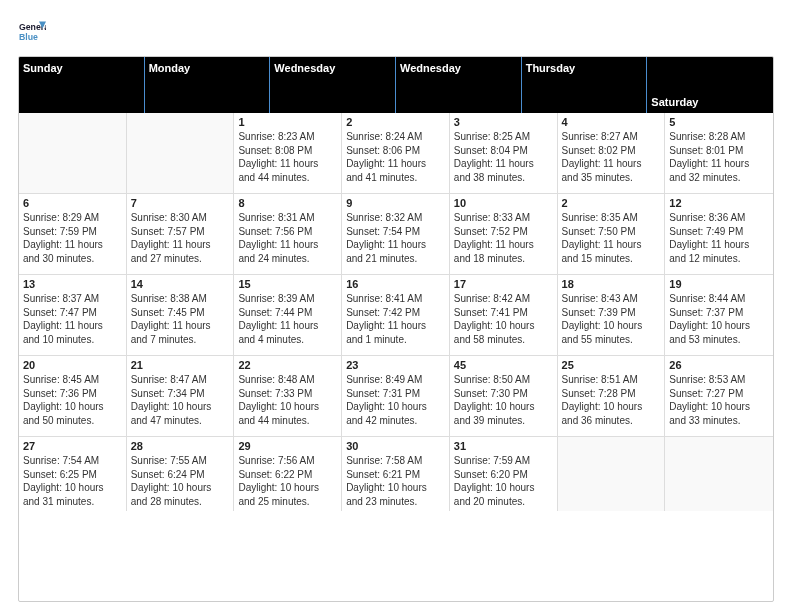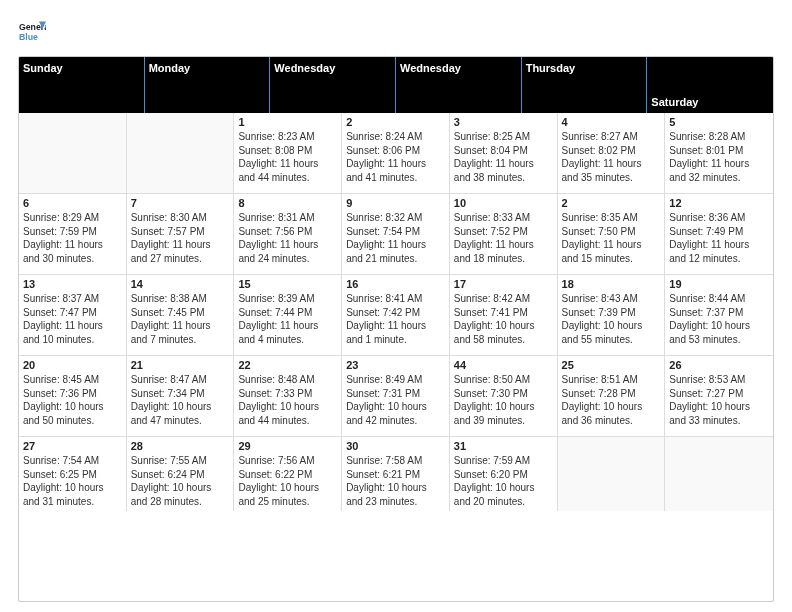--- a/index.html
+++ b/index.html
@@ -235,21 +235,21 @@
           </div>
           <div class="cal-cell">
             <span class="day-num">22</span>
             <div class="cell-text">Sunrise: 8:48 AM<br>Sunset: 7:33 PM<br>Daylight: 10 hours<br>and 44 minutes.</div>
           </div>
           <div class="cal-cell">
             <span class="day-num">23</span>
             <div class="cell-text">Sunrise: 8:49 AM<br>Sunset: 7:31 PM<br>Daylight: 10 hours<br>and 42 minutes.</div>
           </div>
           <div class="cal-cell">
-            <span class="day-num">44</span>
+            <span class="day-num">45</span>
             <div class="cell-text">Sunrise: 8:50 AM<br>Sunset: 7:30 PM<br>Daylight: 10 hours<br>and 39 minutes.</div>
           </div>
           <div class="cal-cell">
             <span class="day-num">25</span>
             <div class="cell-text">Sunrise: 8:51 AM<br>Sunset: 7:28 PM<br>Daylight: 10 hours<br>and 36 minutes.</div>
           </div>
           <div class="cal-cell">
             <span class="day-num">26</span>
             <div class="cell-text">Sunrise: 8:53 AM<br>Sunset: 7:27 PM<br>Daylight: 10 hours<br>and 33 minutes.</div>
           </div>

